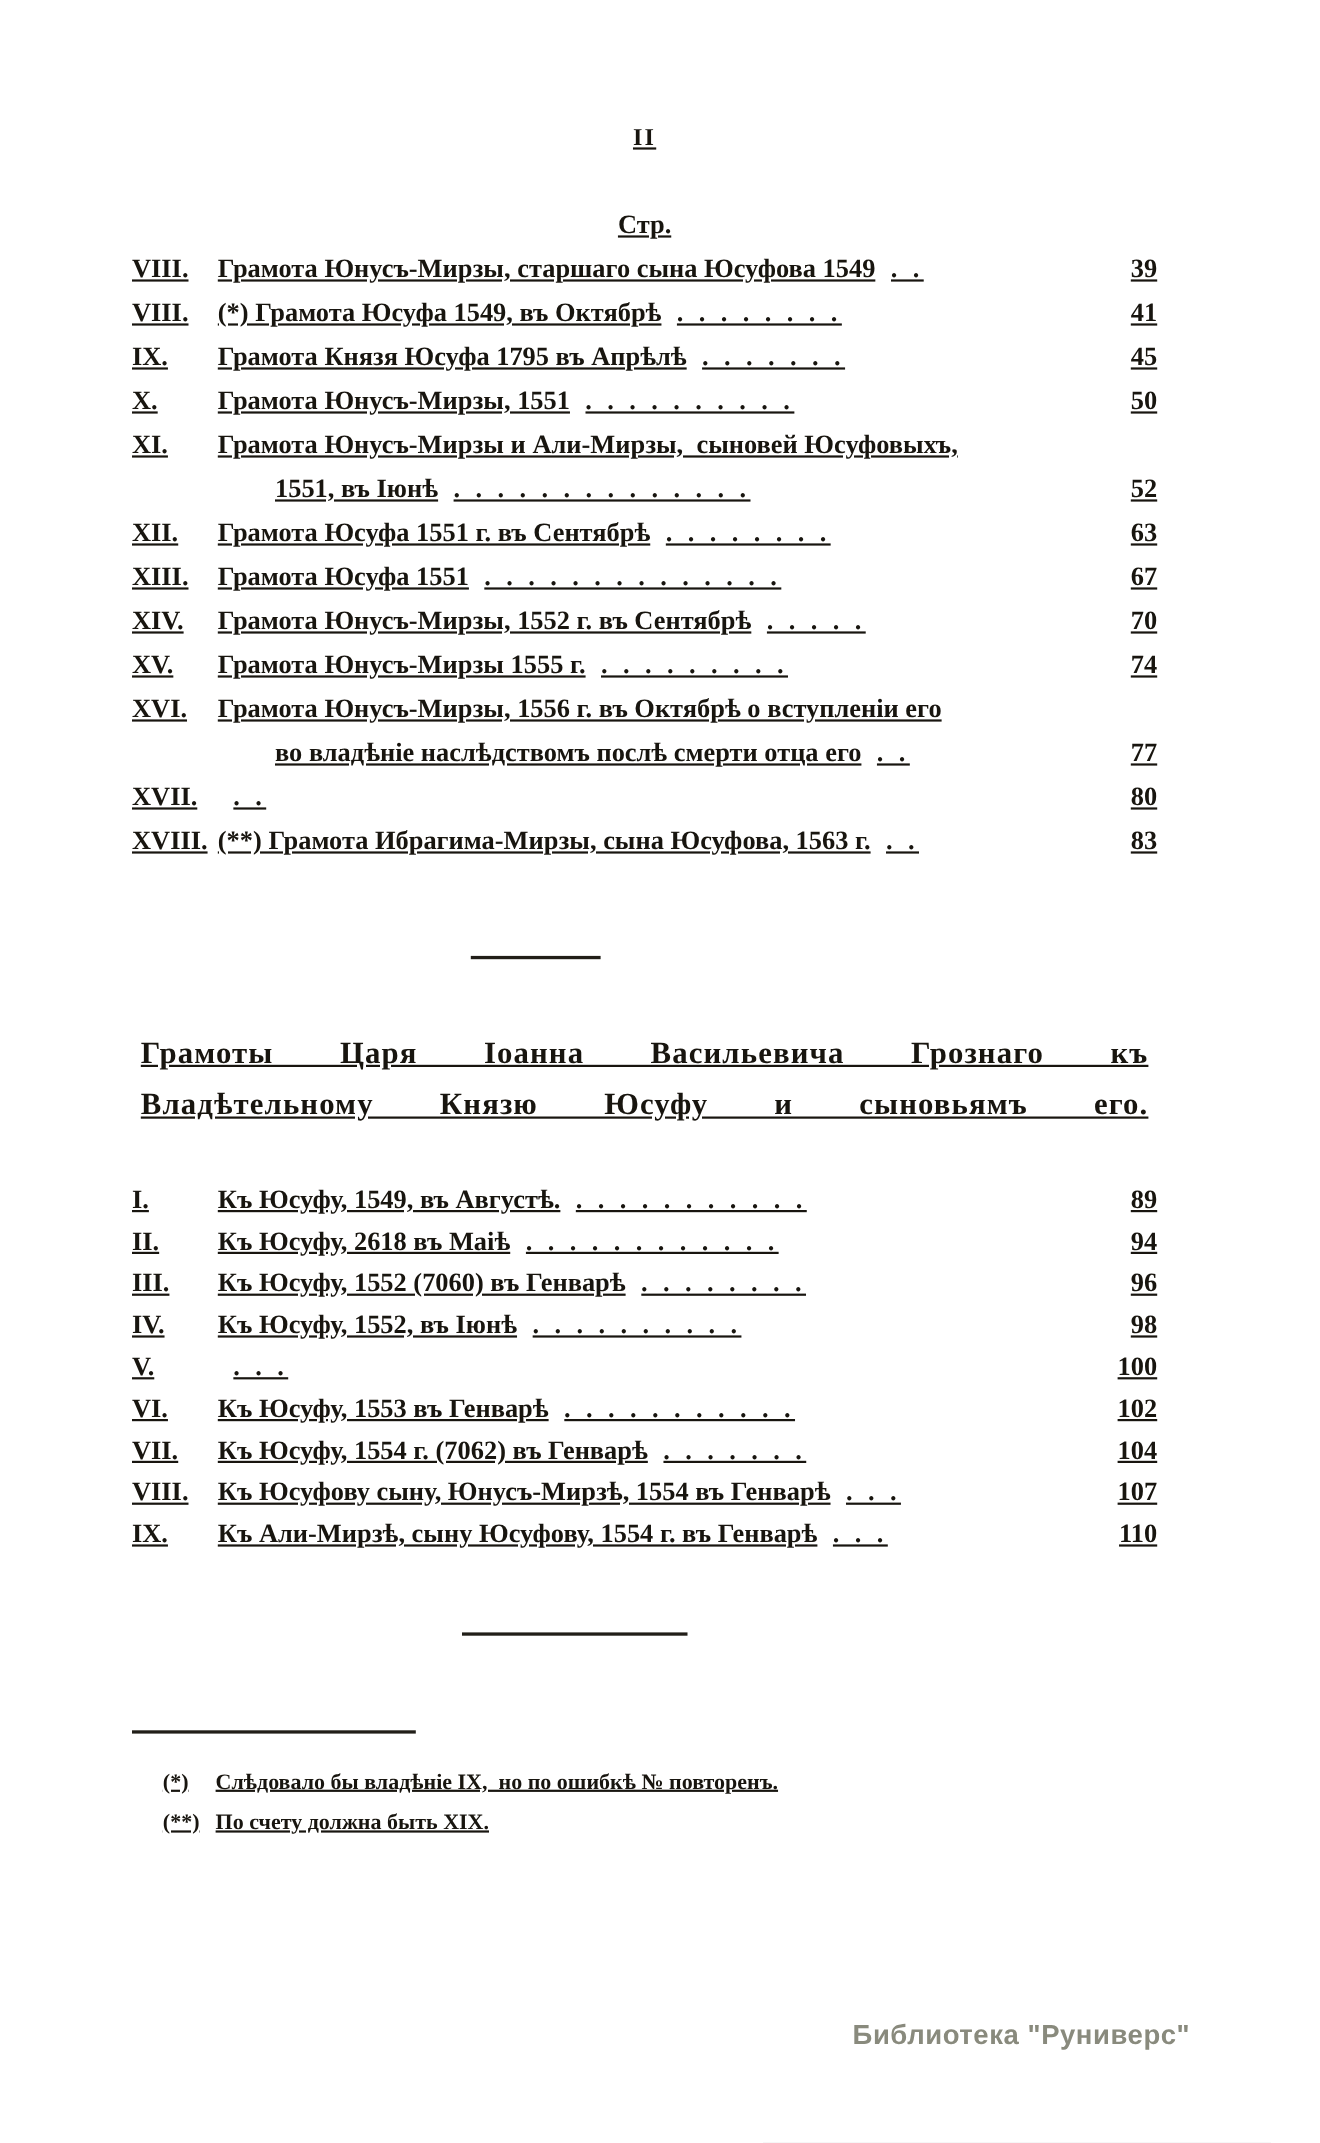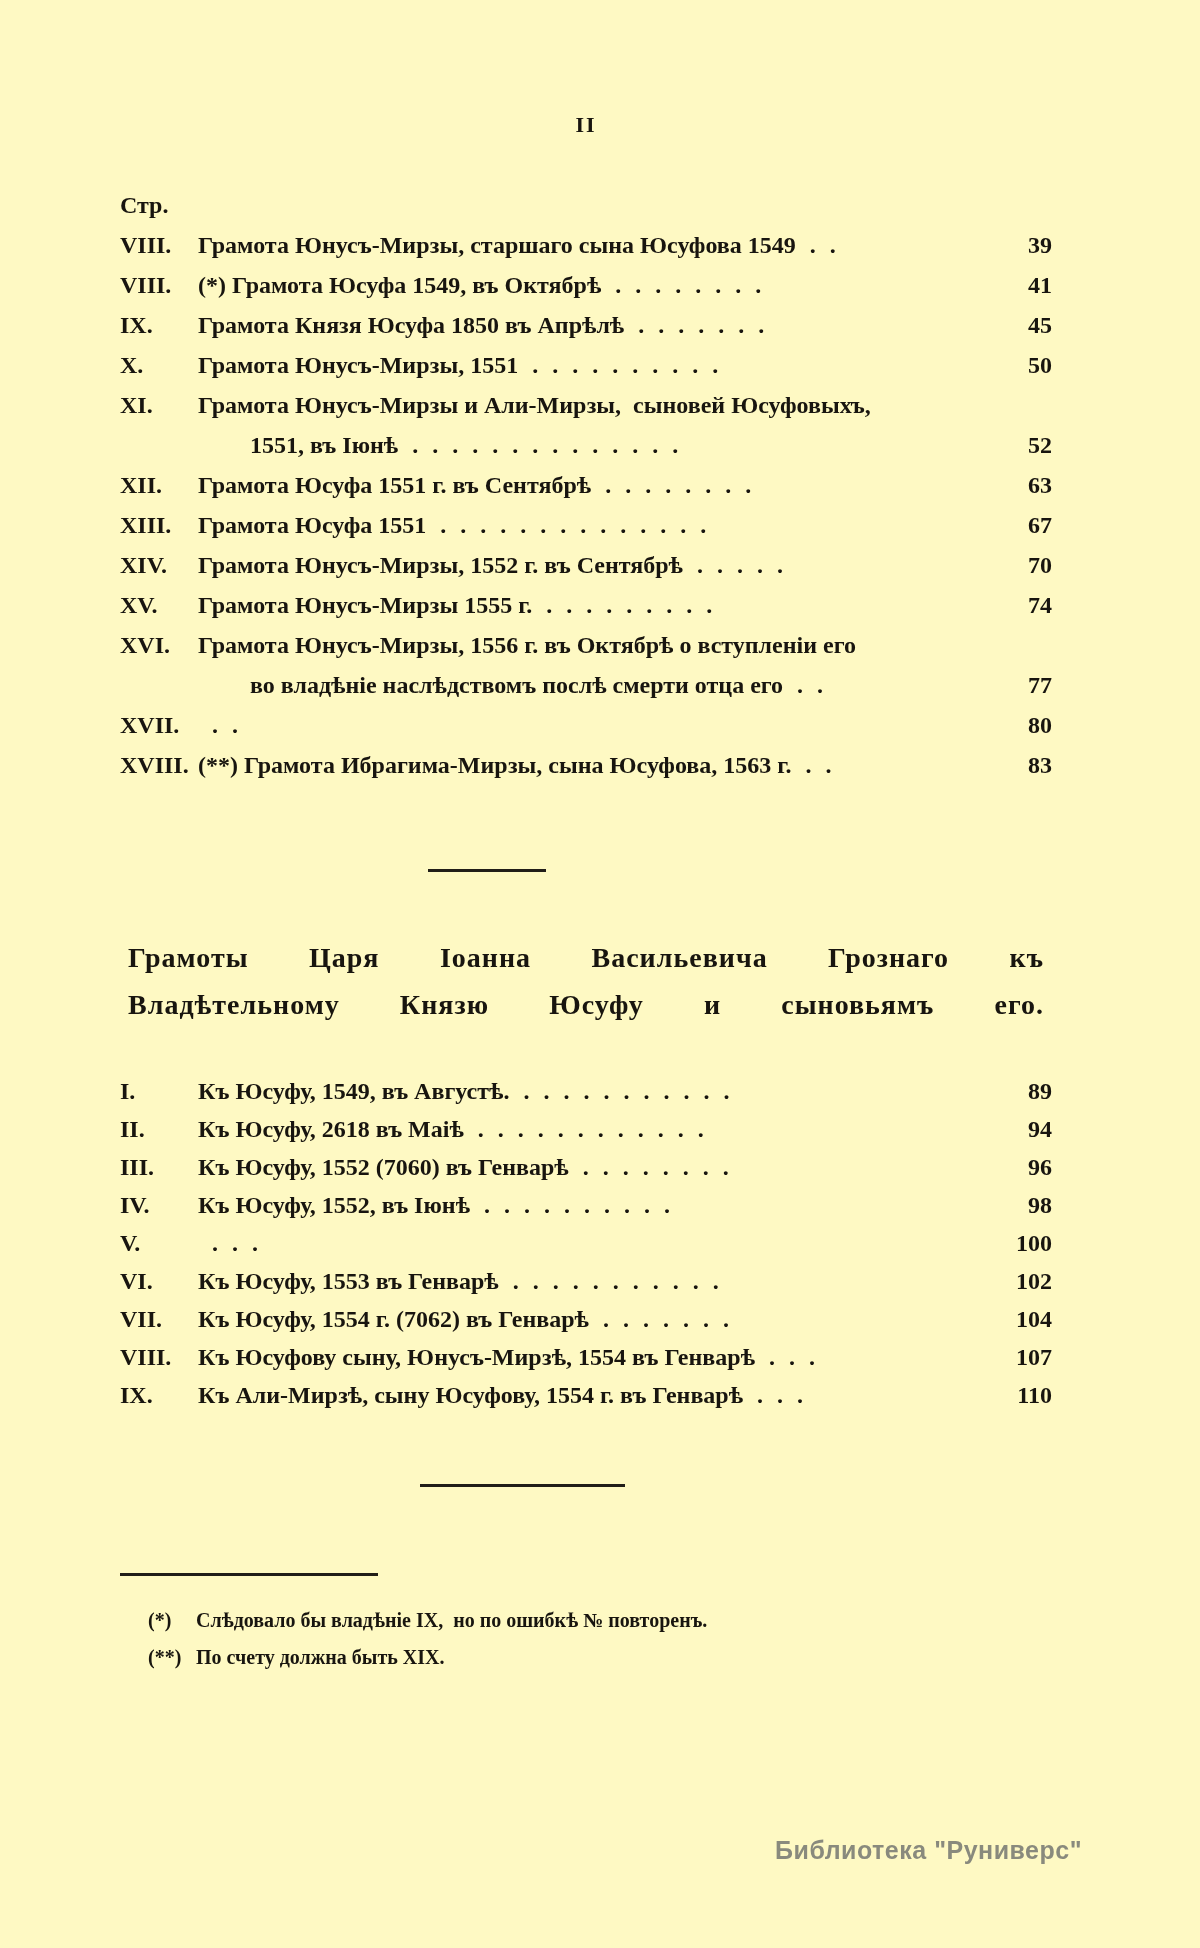--- a/index.html
+++ b/index.html
@@ -1,29 +1,30 @@
 <!DOCTYPE html>
 <html><head>
 <meta charset="utf-8">
 <style>
   html,body { margin:0; padding:0; background:#e8e8e6; }
   .page {
     position:relative;
     width:1200px; height:1948px;
     margin:0 auto;
-    background:#fef9c3;
+    background:#ffffff;
     font-family:"Liberation Serif","DejaVu Serif",serif;
     color:#18150f;
     overflow:hidden;
+    text-decoration:underline;
   }
   .content { padding:112px 148px 0 120px; }
 
   .folio { text-align:center; font-size:22px; font-weight:700; letter-spacing:2px; }
 
-  .str-header { text-align:left; font-size:24px; font-weight:700; margin-top:54px; }
+  .str-header { text-align:center; font-size:24px; font-weight:700; margin-top:54px; }
 
   .toc { font-size:24px; font-weight:700; }
   .toc-1 { margin-top:6px; }
   .toc-1 .toc-line { line-height:40px; }
   .toc-2 { margin-top:44px; }
   .toc-2 .toc-line { line-height:38px; }
 
   .toc-line { display:flex; align-items:center; }
   .num { width:78px; flex:none; white-space:nowrap; }
   .indent { width:130px; flex:none; }
@@ -78,21 +79,21 @@
           <div class="toc-line">
             <span class="num">VIII.</span>
             <span class="entry-text">(*) Грамота Юсуфа 1549, въ Октябрѣ</span>
             <span class="leader">. . . . . . . .</span>
             <span class="pg">41</span>
           </div>
         </div>
         <div class="toc-entry">
           <div class="toc-line">
             <span class="num">IX.</span>
-            <span class="entry-text">Грамота Князя Юсуфа 1850 въ Апрѣлѣ</span>
+            <span class="entry-text">Грамота Князя Юсуфа 1795 въ Апрѣлѣ</span>
             <span class="leader">. . . . . . .</span>
             <span class="pg">45</span>
           </div>
         </div>
         <div class="toc-entry">
           <div class="toc-line">
             <span class="num">X.</span>
             <span class="entry-text">Грамота Юнусъ-Мирзы, 1551</span>
             <span class="leader">. . . . . . . . . .</span>
             <span class="pg">50</span>

